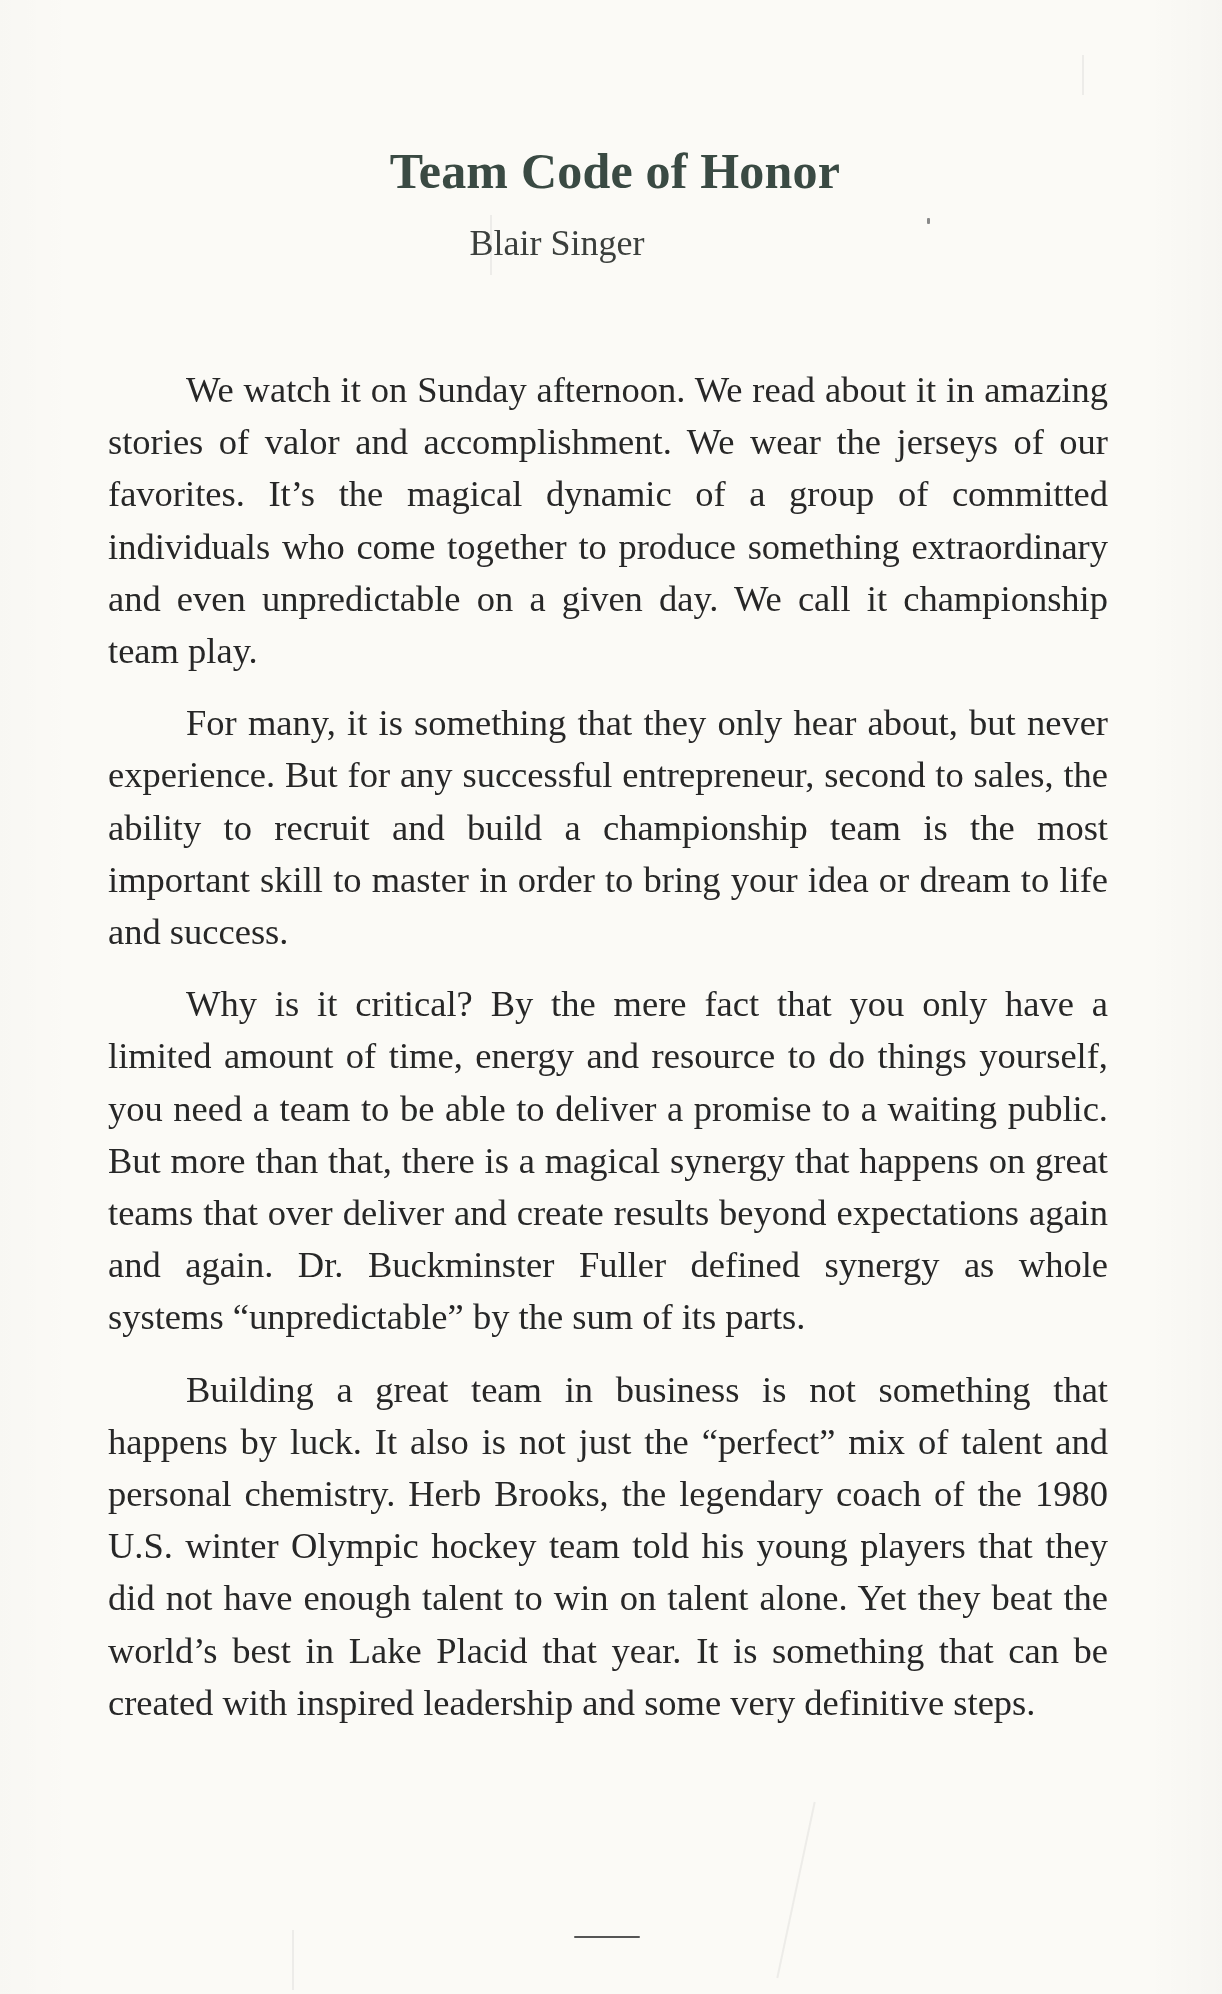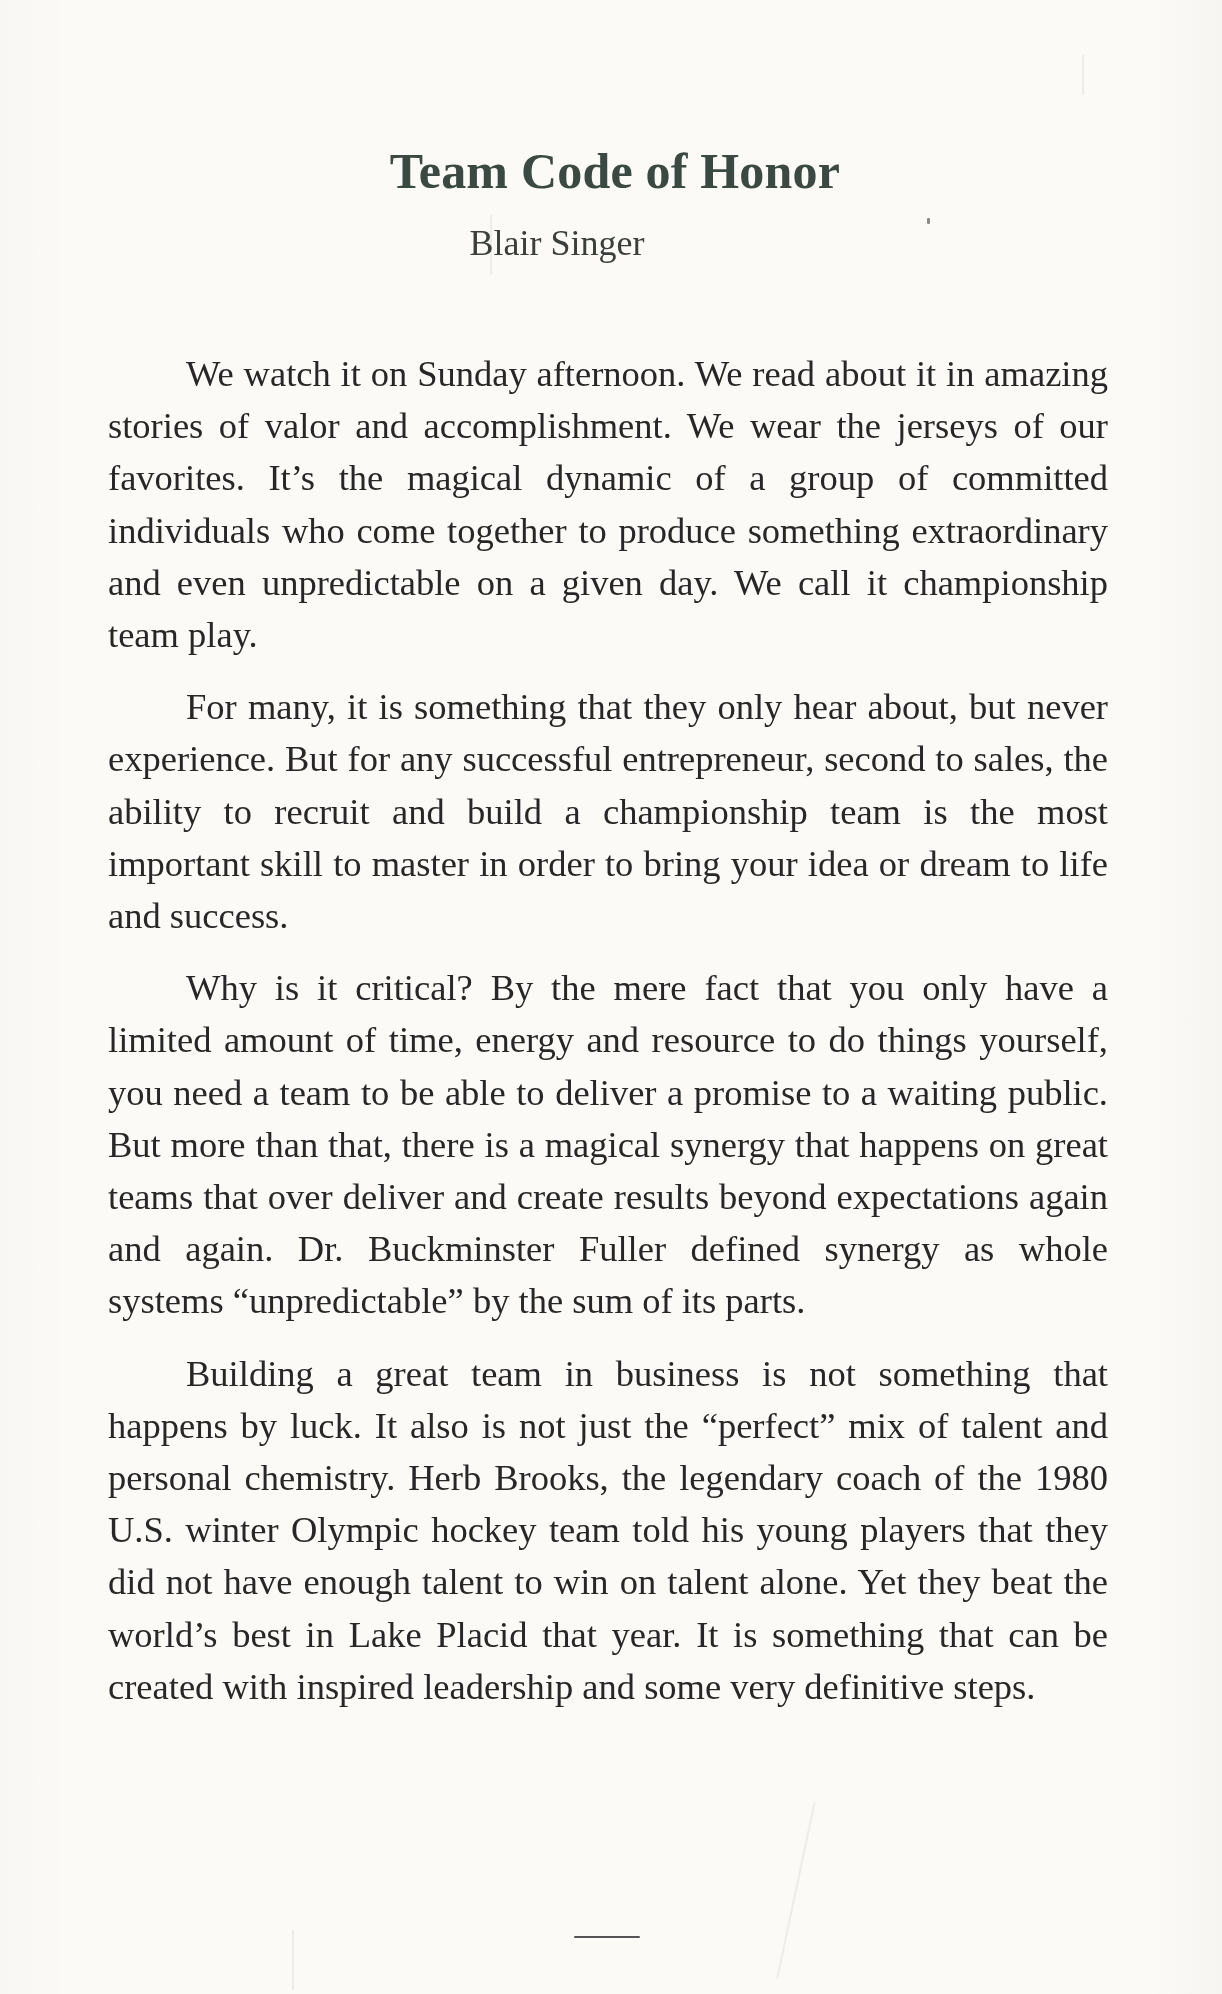--- a/index.html
+++ b/index.html
@@ -53,21 +53,21 @@
       position: absolute;
       left: 108px;
       top: 348px;
       width: 1000px;
       font-size: 36.5px;
       line-height: 52.2px;
       text-align: justify;
       color: #272727;
     }
     .body-text p {
-      margin: 0 0 20px 0;
+      margin: 16px 0 20px 0;
       text-indent: 78px;
       hyphens: none;
     }
     .page-number {
       position: absolute;
       left: 0;
       width: 1222px;
       top: 1888px;
       text-align: center;
       font-size: 32px;

